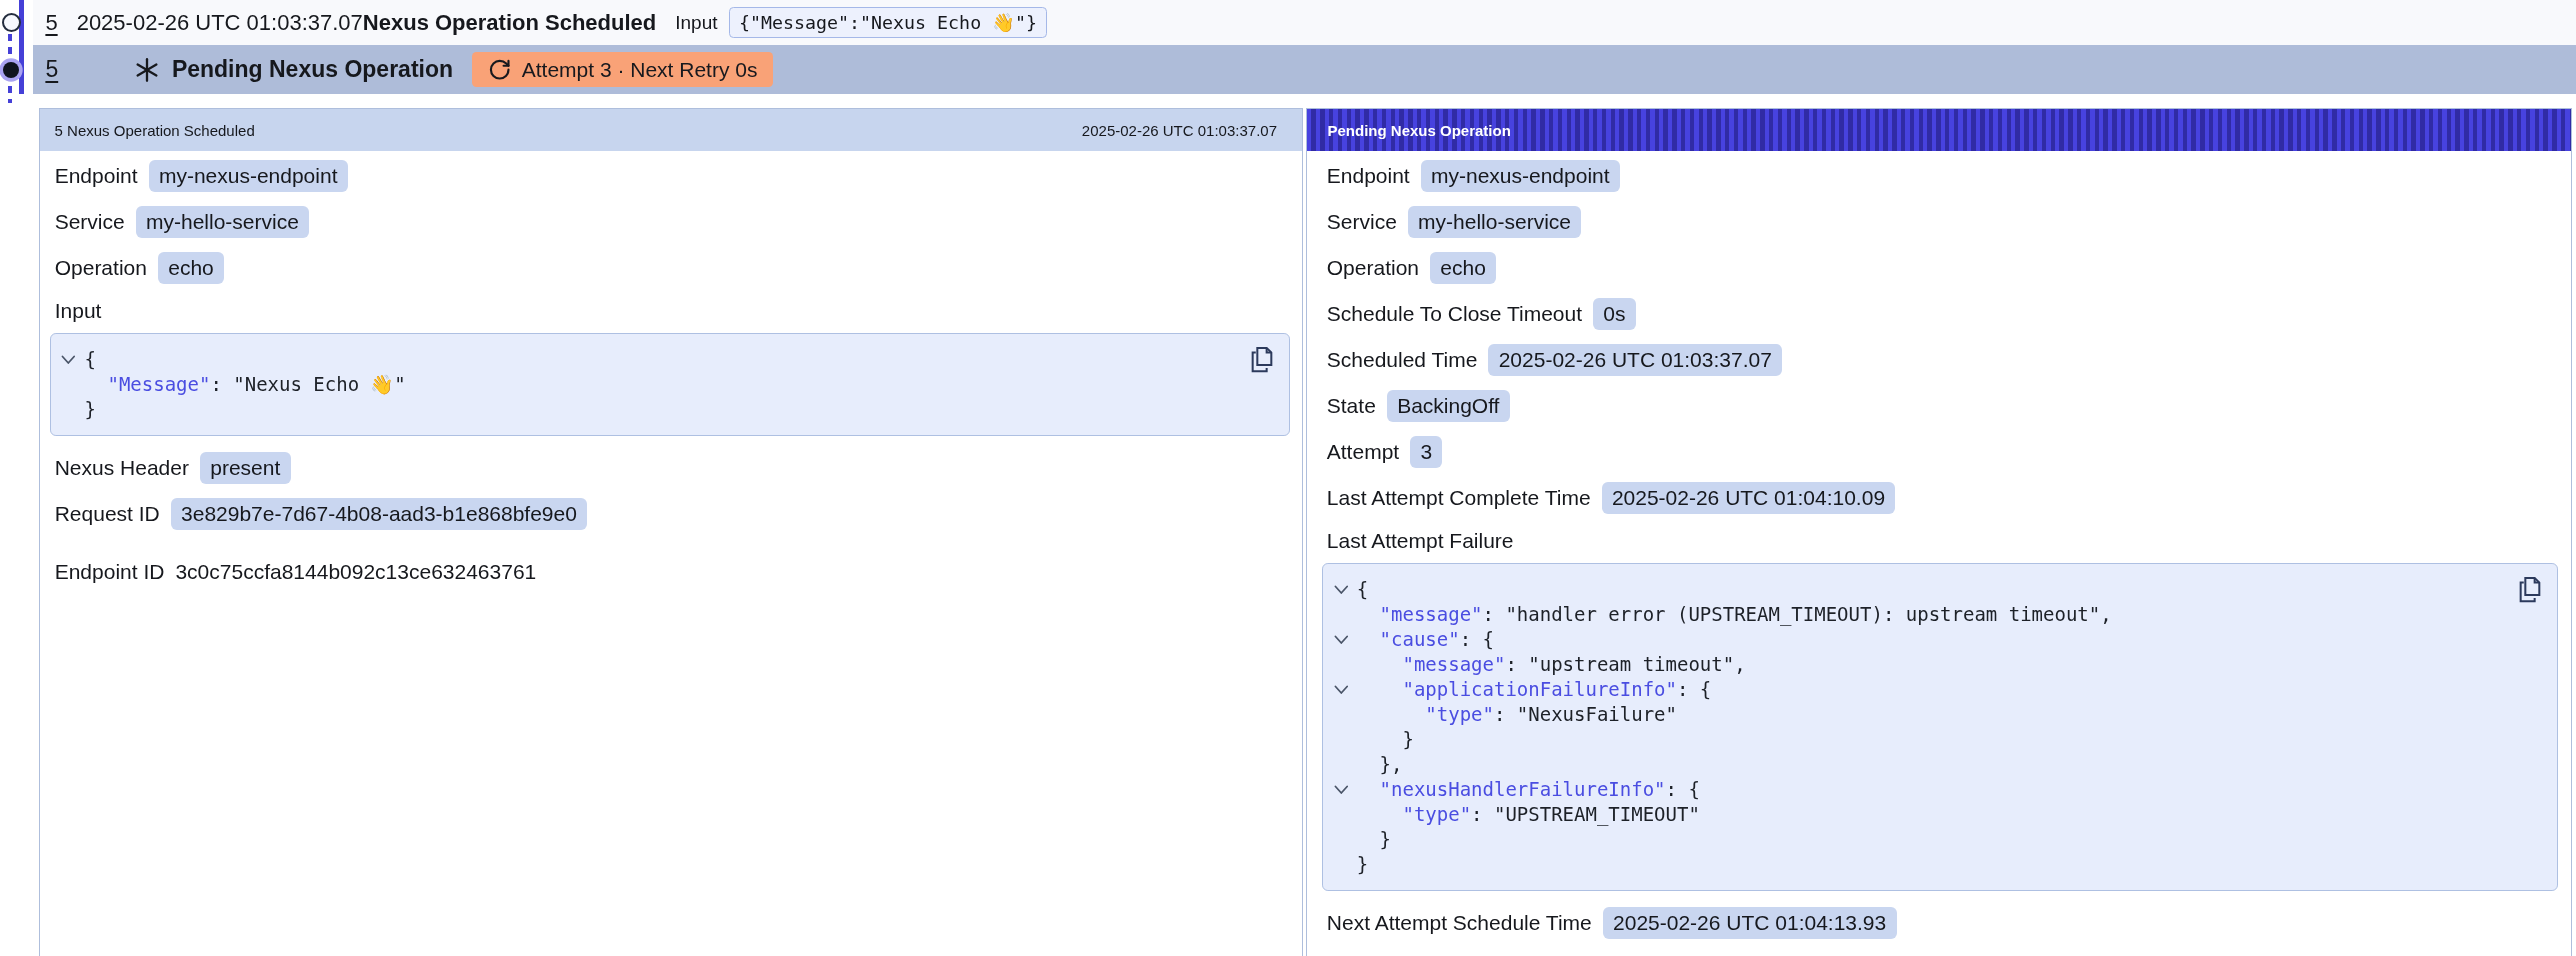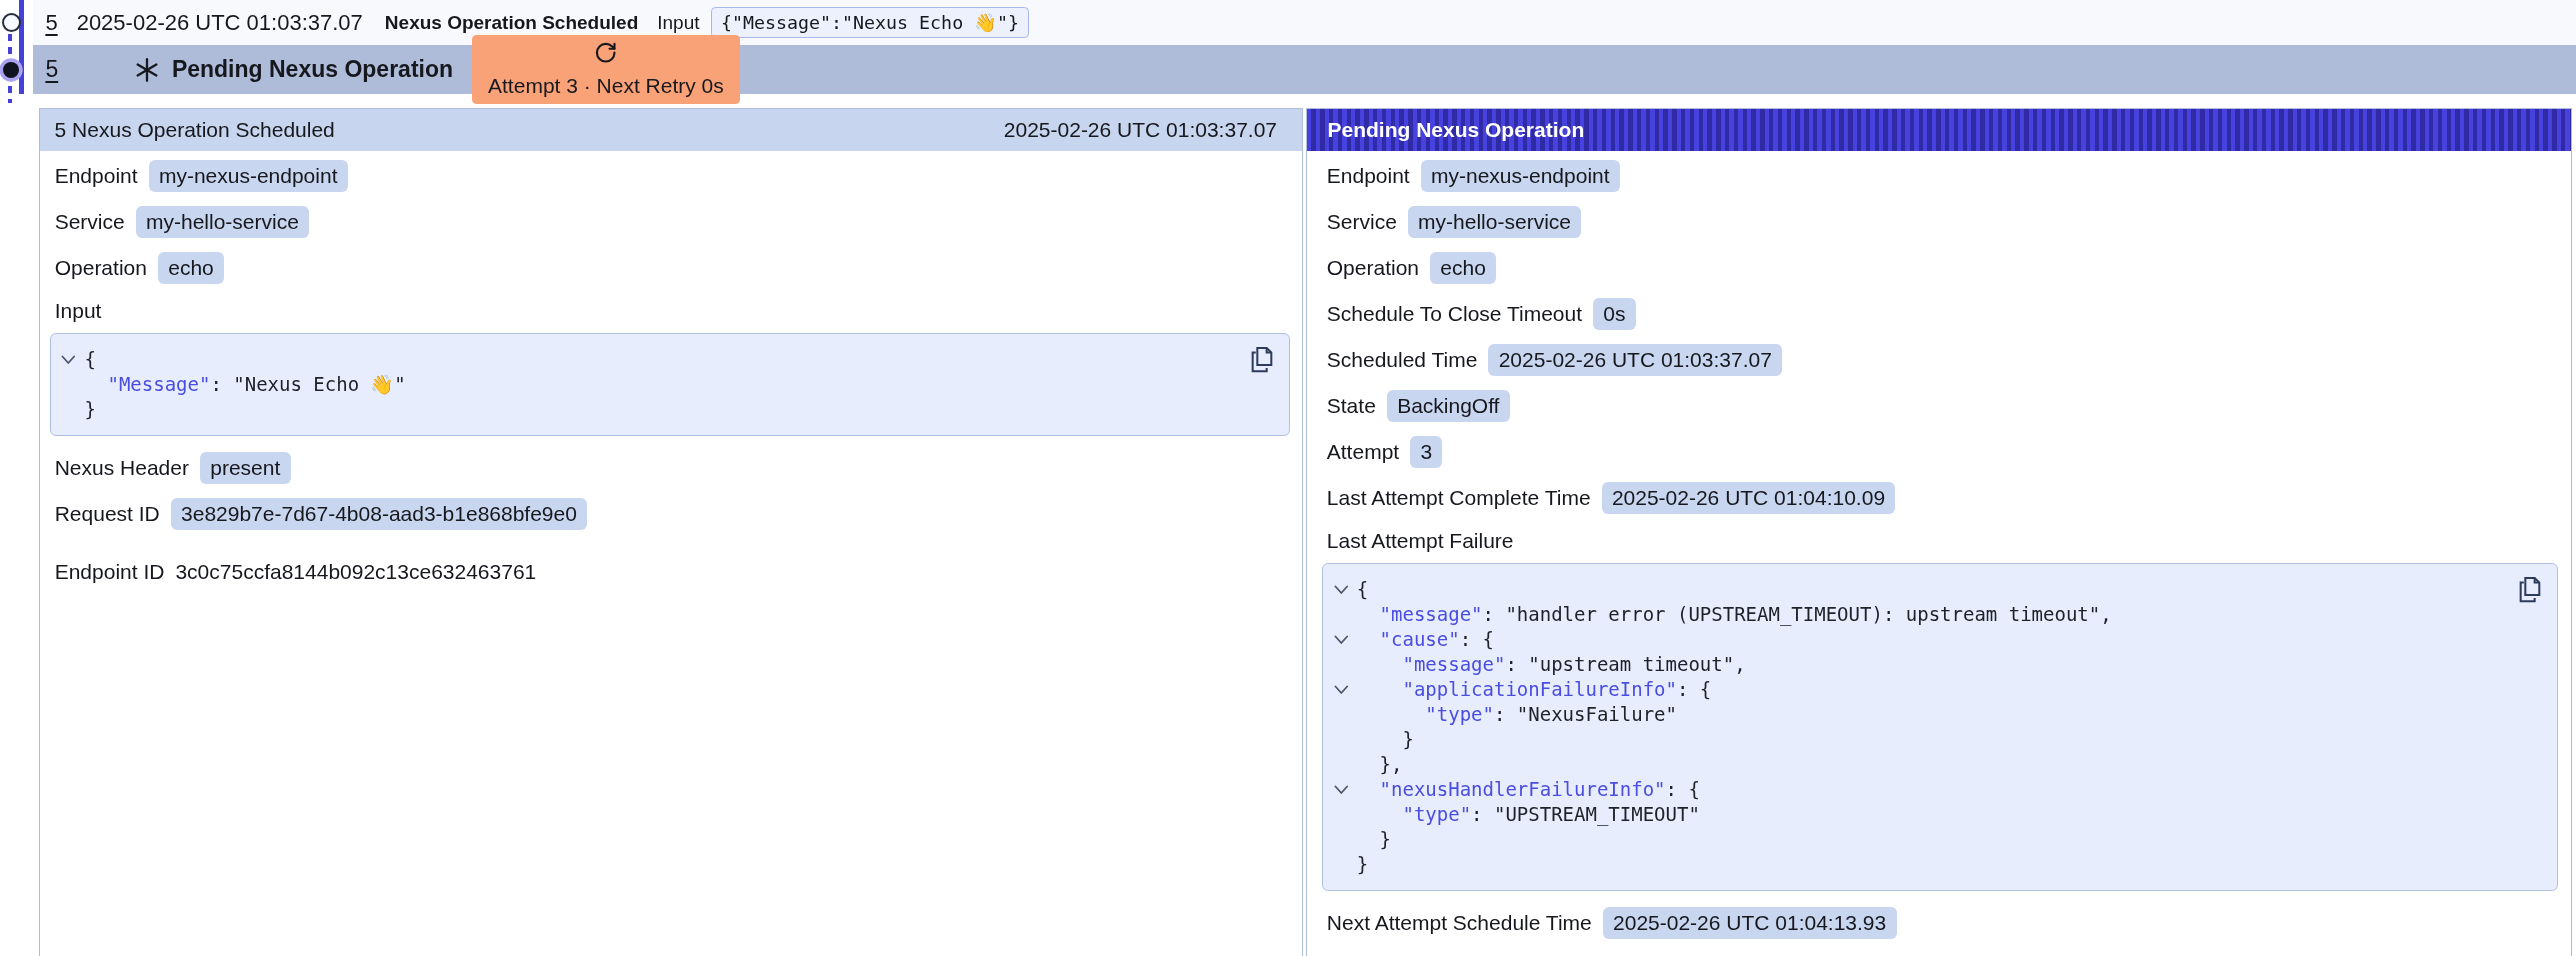--- a/index.html
+++ b/index.html
@@ -20,35 +20,35 @@
               background:#F7F9FE; border:2.9px solid #242D3E; z-index:2; }
   .tl-dot   { position:absolute; left:2.9px; top:62px; width:16px; height:16px; border-radius:50%;
               background:#0F141F; box-shadow:0 0 0 3.7px #A9A3F2; z-index:2; }
 
   
   .evt-row { position:absolute; left:33px; right:0; display:flex; align-items:center; }
   .evt-row--scheduled { top:0; height:45px; background:#F8F9FC; font-size:22px; }
   .evt-row--pending   { top:45px; height:49px; background:#AEBCD9; font-size:23px; }
   .evt-id    { margin-left:12.4px; text-decoration:underline; text-underline-offset:3.7px; text-decoration-thickness:1.5px; }
   .evt-time  { margin-left:19px; }
-  .evt-title { margin-left:22px; font-weight:700; font-size:19px; }
+  .evt-title { font-weight:700; font-size:22px; }
   .evt-input-label { margin-left:19px; font-size:19px; }
   .evt-input-chip  { margin-left:11.7px; font-family:"DejaVu Sans Mono", monospace; font-size:18.3px;
                      background:#EDF1FD; border:1.5px solid #A5B8E8; border-radius:4.4px; padding:3.7px 8.8px; }
   .pending-star  { margin-left:76px; width:26px; height:26px; flex:0 0 26px; }
   .pending-title { margin-left:11.7px; font-weight:700; }
   .retry-badge { margin-left:19px; display:flex; align-items:center; gap:10.3px;
-                 background:#F9A277; border-radius:4.4px; padding:5.9px 16px; font-size:21px; font-weight:500; color:#17191E;flex-direction:column; }
+                 background:#F9A277; border-radius:4.4px; padding:5.9px 16px; font-size:21px; font-weight:500; color:#17191E; }
   .retry-badge svg { width:23.4px; height:23.4px; }
 
   
   .panel { position:absolute; top:108px; bottom:-2.9px; background:#fff; border:1.5px solid #AEBEDC; }
   .panel--left  { left:39px;  width:1264px; }
   .panel--right { left:1306px; width:1266px; }
-  .panel-header { height:42px; display:flex; align-items:center; font-size:21px; }
+  .panel-header { height:42px; display:flex; align-items:center; font-size:15px; }
   .panel-header--left  { background:#C7D5EE; padding:0 25px 0 14.6px; justify-content:space-between; }
   .panel-header--right { background:repeating-linear-gradient(90deg,#4742DF 0 4.4px,#302BA5 4.4px 8.8px);
                          color:#fff; font-weight:700; padding:0 20.5px; }
   .panel-body { padding:8.8px 11.7px 0 10.3px; }
   .panel--right .panel-body { padding-left:15.4px; padding-right:13px; }
 
   .frow { display:flex; align-items:center; margin-bottom:14px; height:32px; font-size:21px; padding-left:4.4px; }
   .chip { background:#C9D6F0; border-radius:5.9px; padding:0 10.3px; height:32px; display:flex; align-items:center;
           margin-left:11px; font-size:21px; white-space:nowrap; }
   .link-value { margin-left:11px; text-underline-offset:4.4px; text-decoration-thickness:1.5px; }

